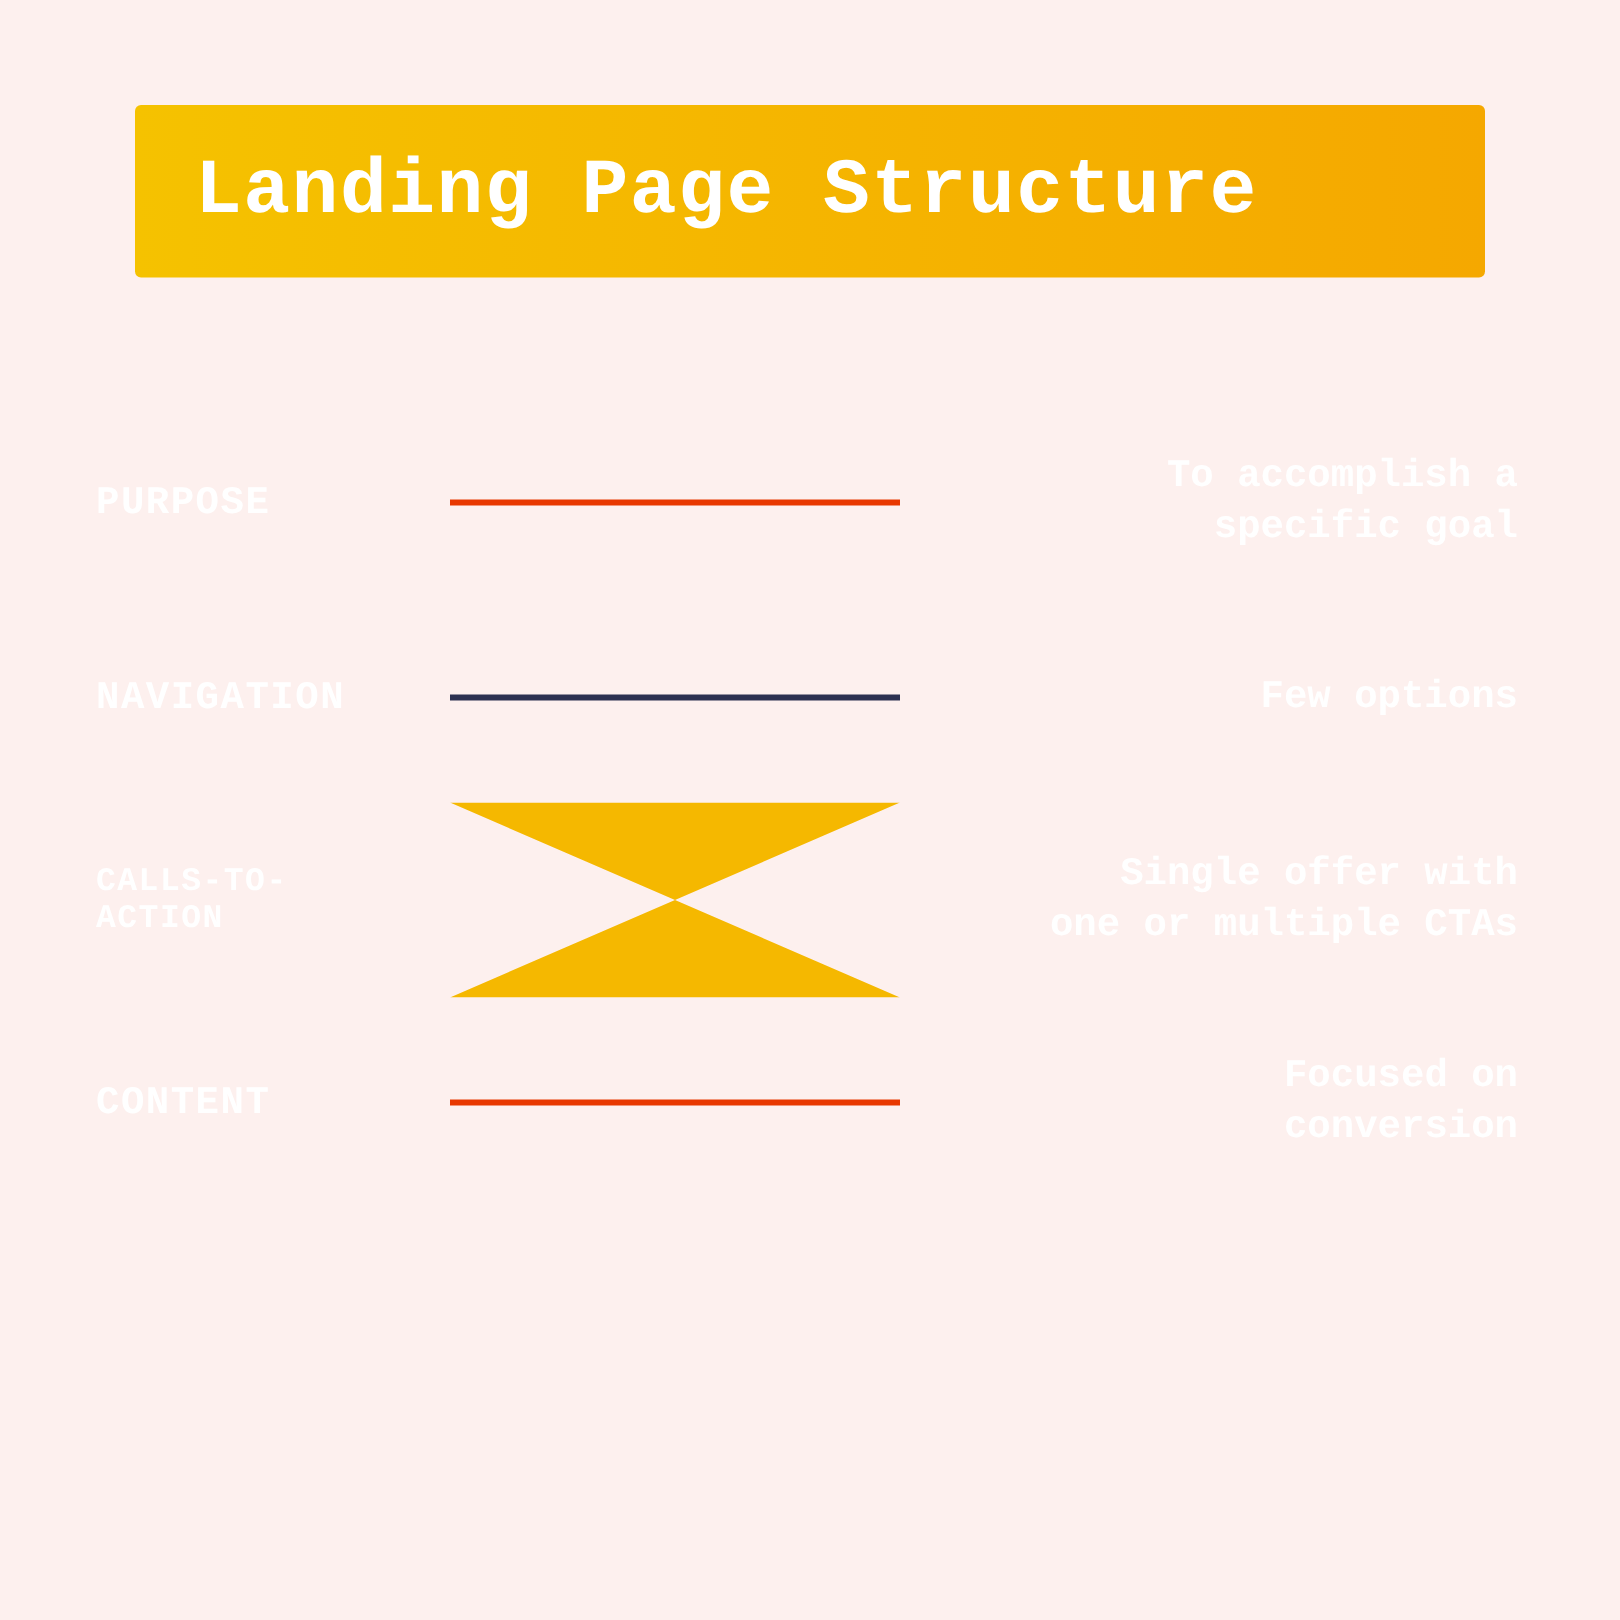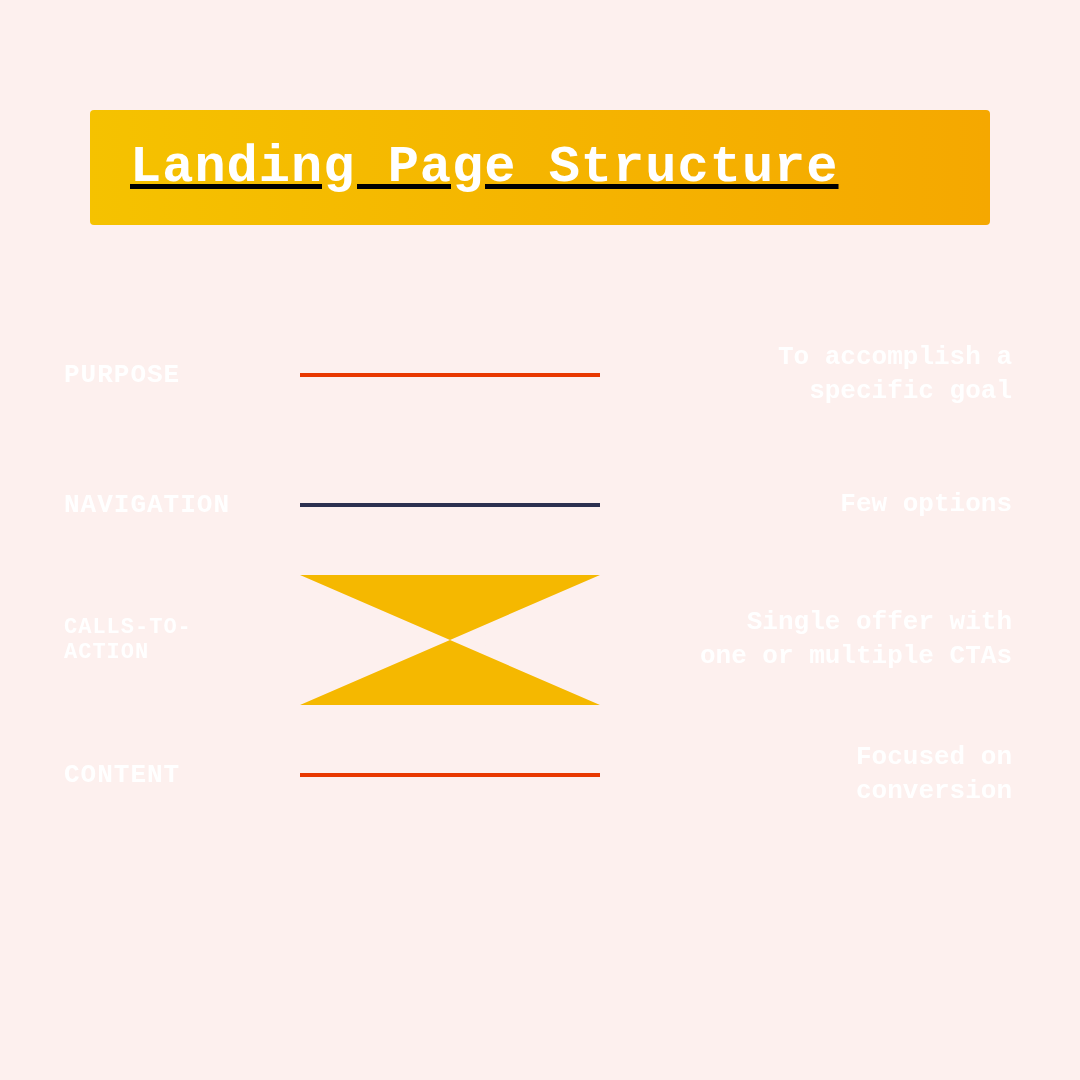--- a/index.html
+++ b/index.html
@@ -11,24 +11,23 @@
       display: flex;
       flex-direction: column;
       align-items: center;
       font-family: 'Courier New', Courier, monospace;
       overflow: hidden;
     }
 
     .title-banner {
       width: 900px;
       background: linear-gradient(to right, #f5c200, #f5a800);
-      margin-top: 110px;
+      margin-top: 70px;
       padding: 28px 40px;
       border-radius: 4px;
-      text-decoration: underline;
     }
 
     .title-banner h1 {
       color: white;
       font-size: 52px;
       font-weight: bold;
       letter-spacing: 1px;
       font-family: 'Courier New', Courier, monospace;
     }
 

